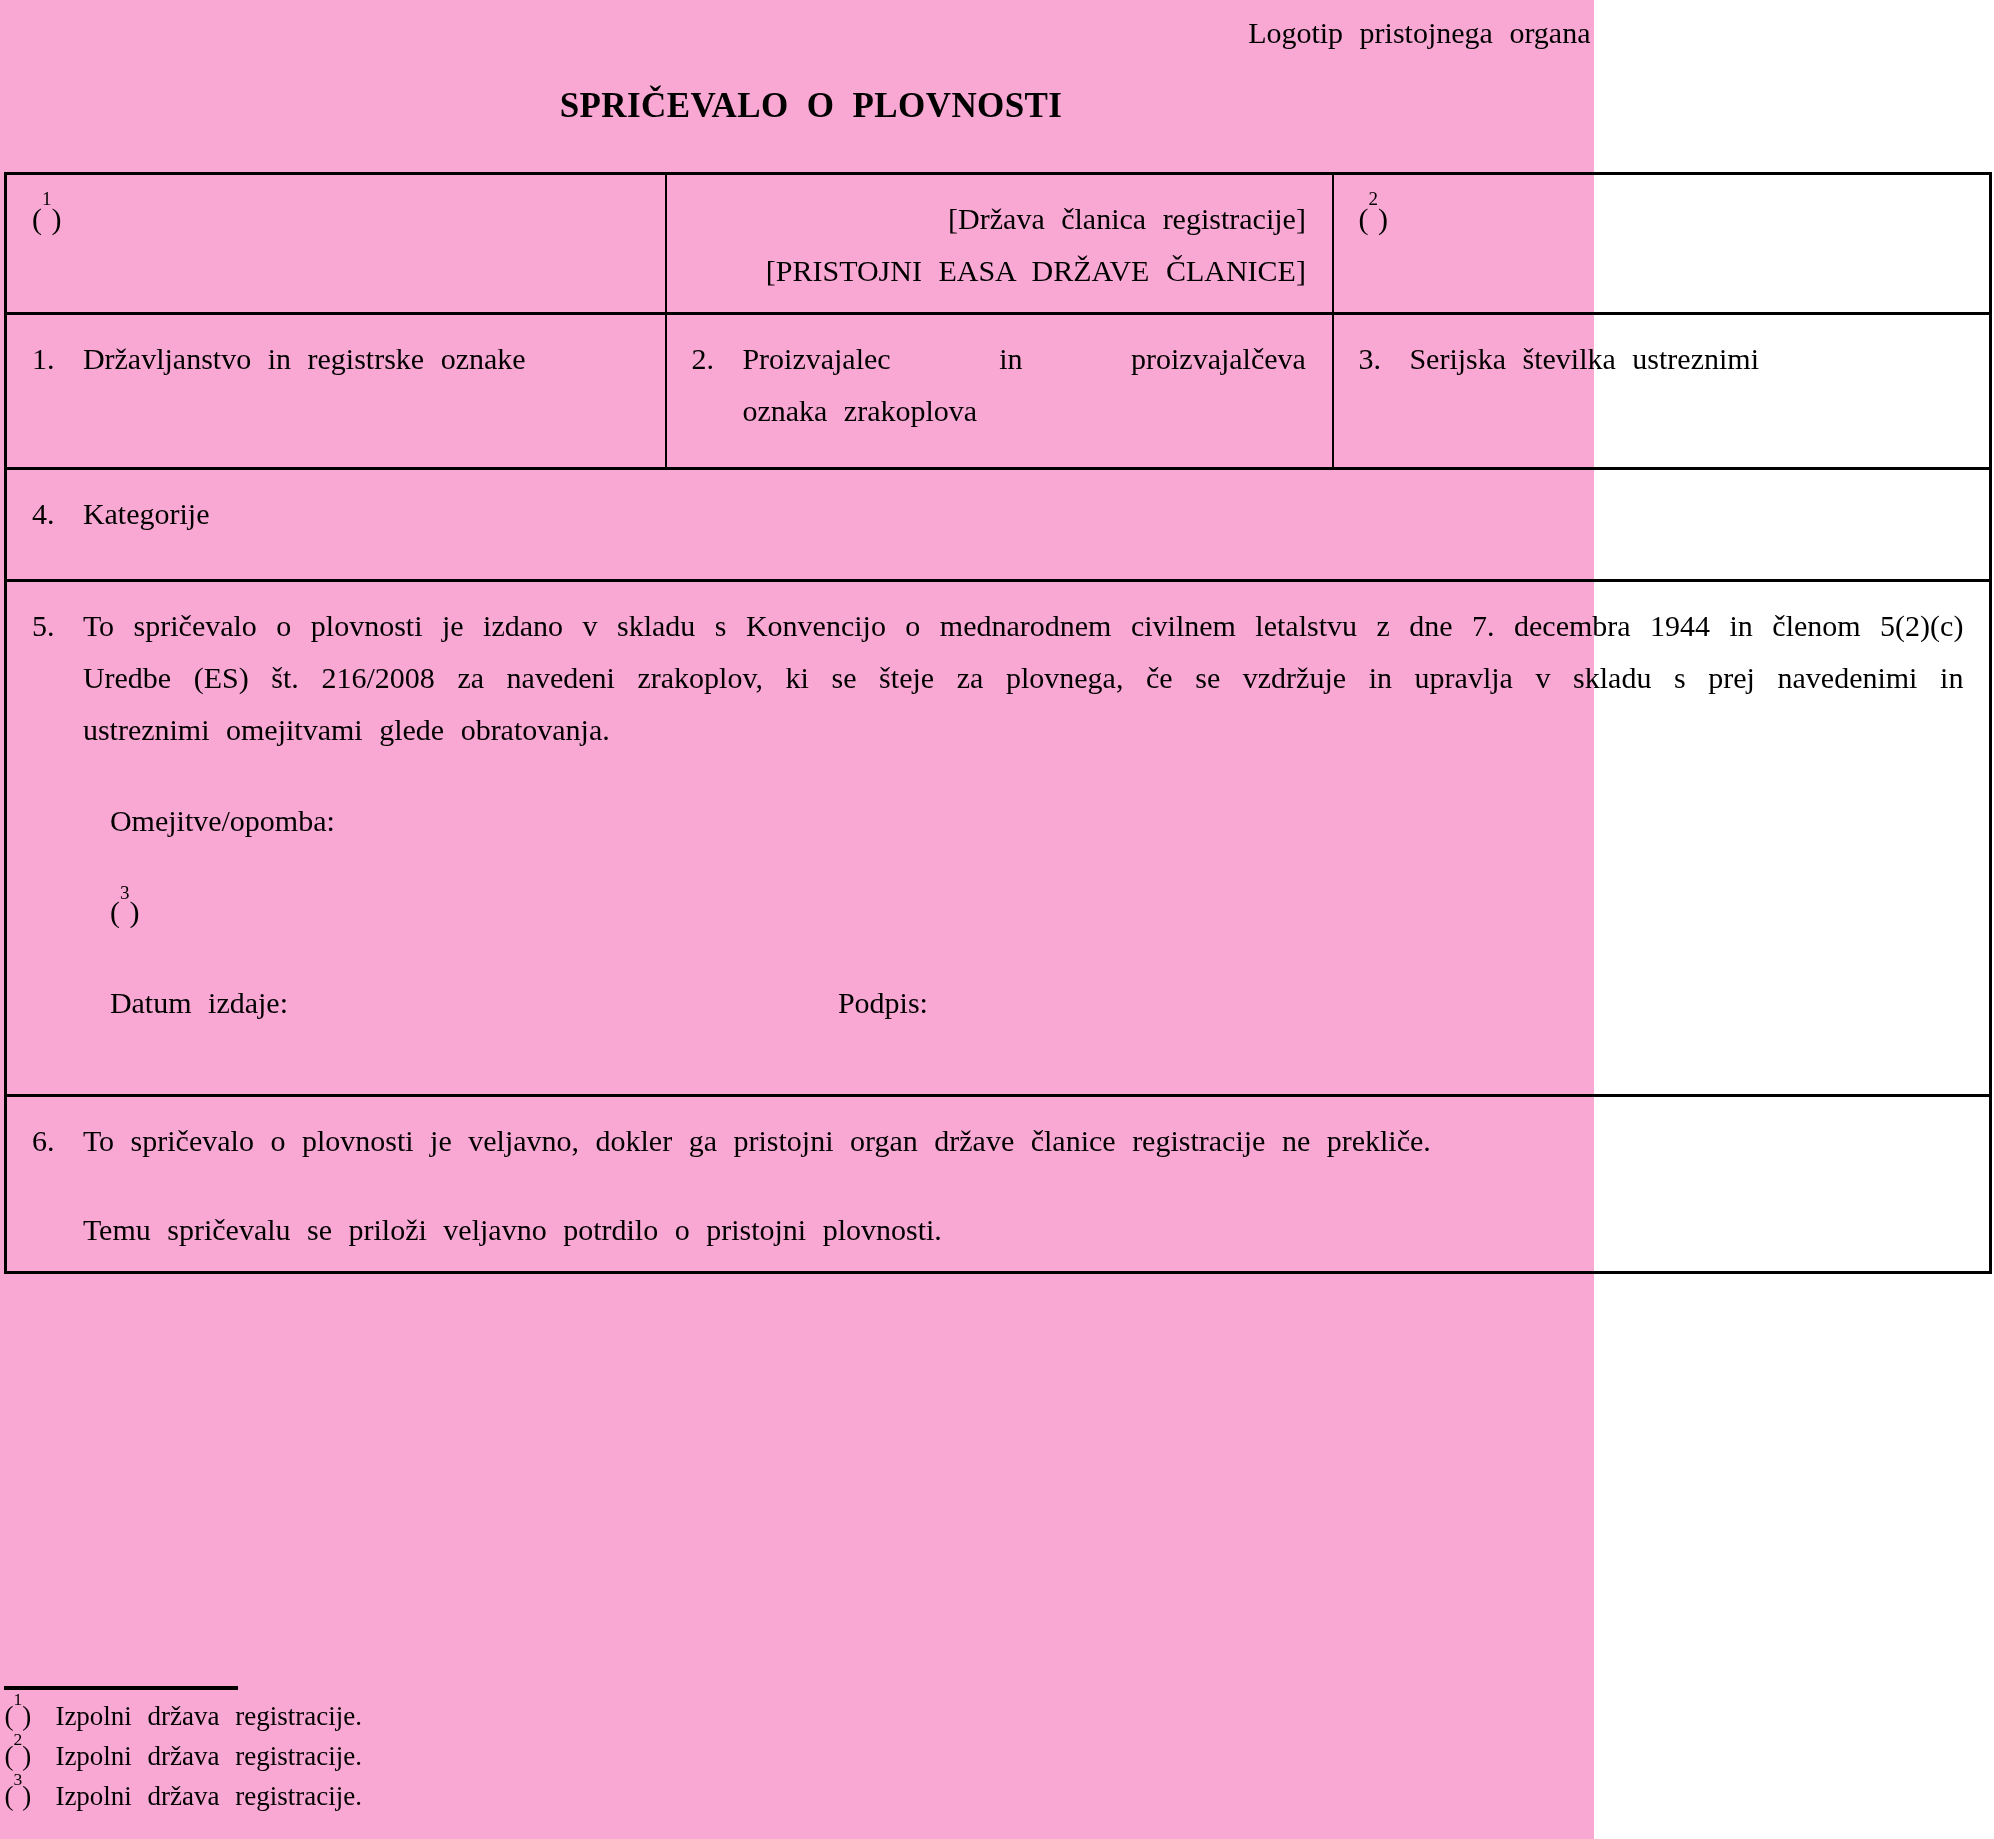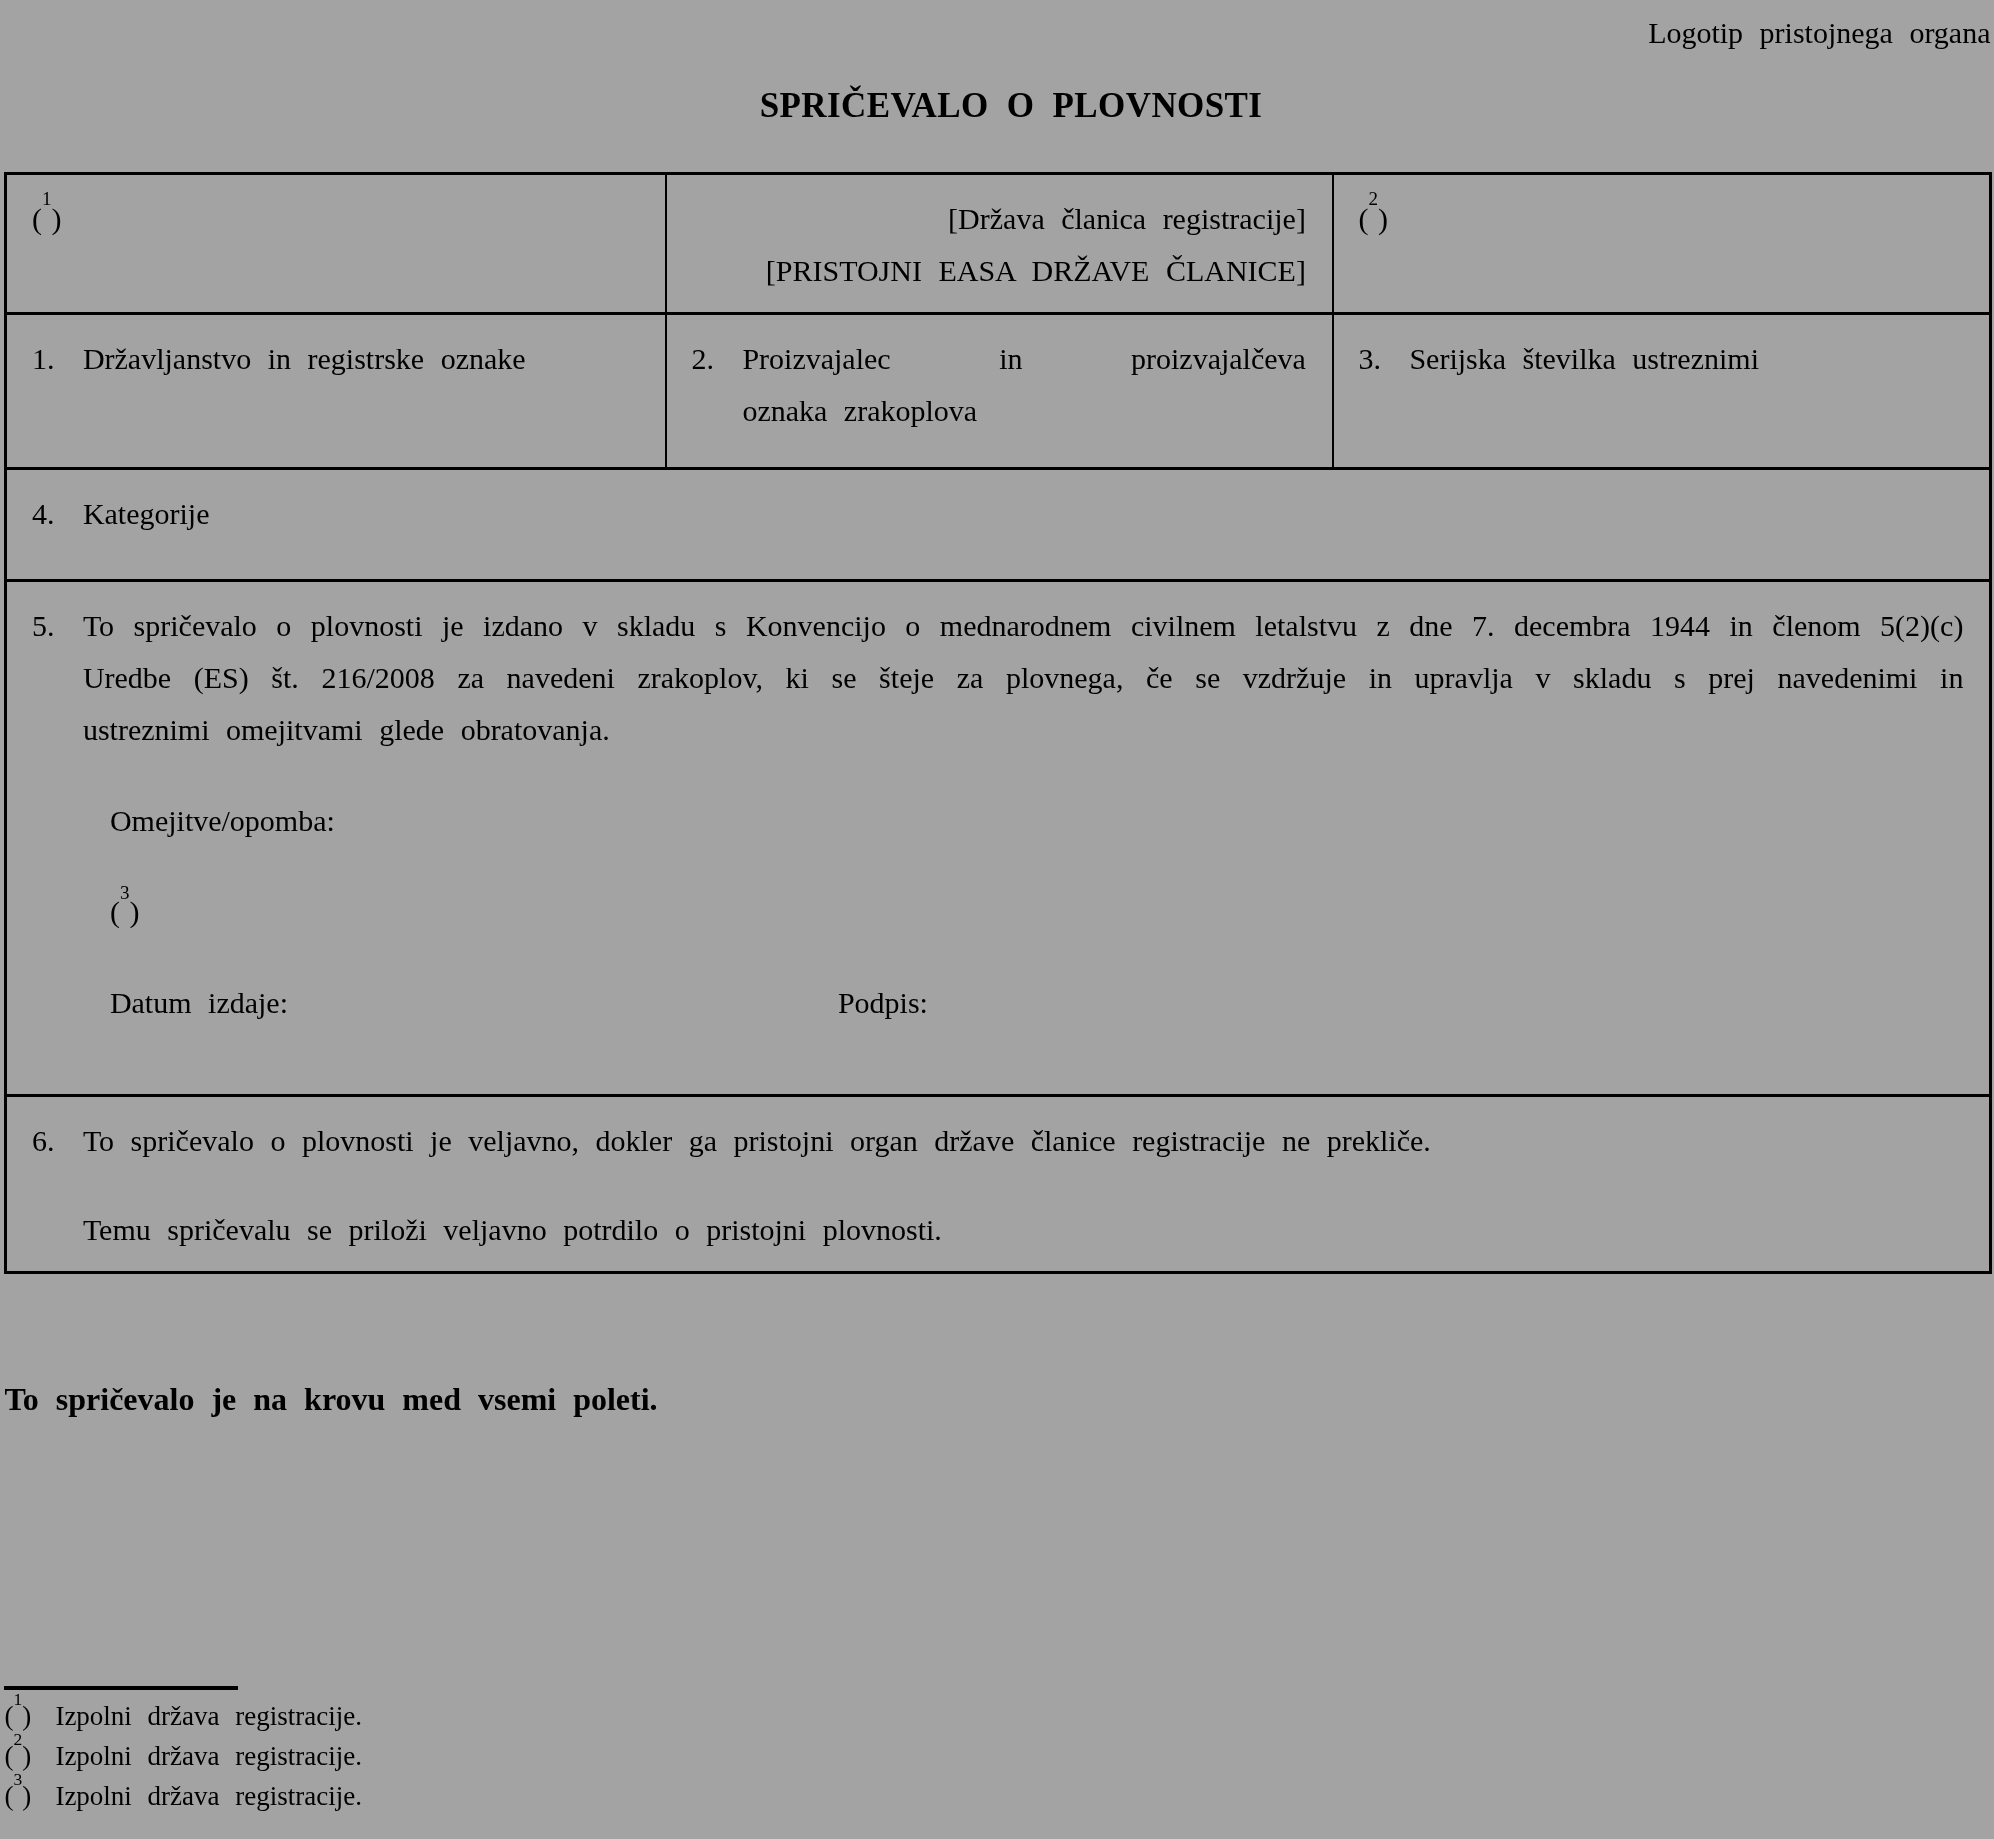--- a/index.html
+++ b/index.html
@@ -4,24 +4,24 @@
 <style>
   * { margin:0; padding:0; box-sizing:border-box; }
   html, body { background:#ffffff; }
   body {
     width:1994px; height:1839px;
     color:#000;
     font-family:"Liberation Serif","DejaVu Serif",serif;
   }
   .page {
     position:relative;
-    width:1994px; height:1839px;
+    width:1594px; height:1839px;
     font-size:30px;
     word-spacing:0.3em;
-    background:#a3a3a3;
+    background:#f9a8d4;
   }
 
   .logo-note {
     position:absolute; top:14px; right:3.5px;
     font-size:30px; line-height:38px;
     white-space:nowrap;
   }
 
   .doc-title {
     position:absolute; top:84px; left:0; width:100%;
@@ -182,21 +182,20 @@
         </div>
         <div class="item">
           <span class="num"></span>
           <div class="body just p2">Temu spričevalu se priloži veljavno potrdilo o pristojni plovnosti.</div>
         </div>
       </td>
     </tr>
   </tbody>
     </table>
 
-  <div class="onboard-line">To spričevalo je na krovu med vsemi poleti.</div>
 
   <div class="fn-rule"></div>
 
   <div class="footnotes">
     <div class="footnote">
       <span class="fnmark"><span>(</span><sup class="fn">1</sup><span>)</span></span>
       <span>Izpolni država registracije.</span>
     </div>
     <div class="footnote">
       <span class="fnmark"><span>(</span><sup class="fn">2</sup><span>)</span></span>

